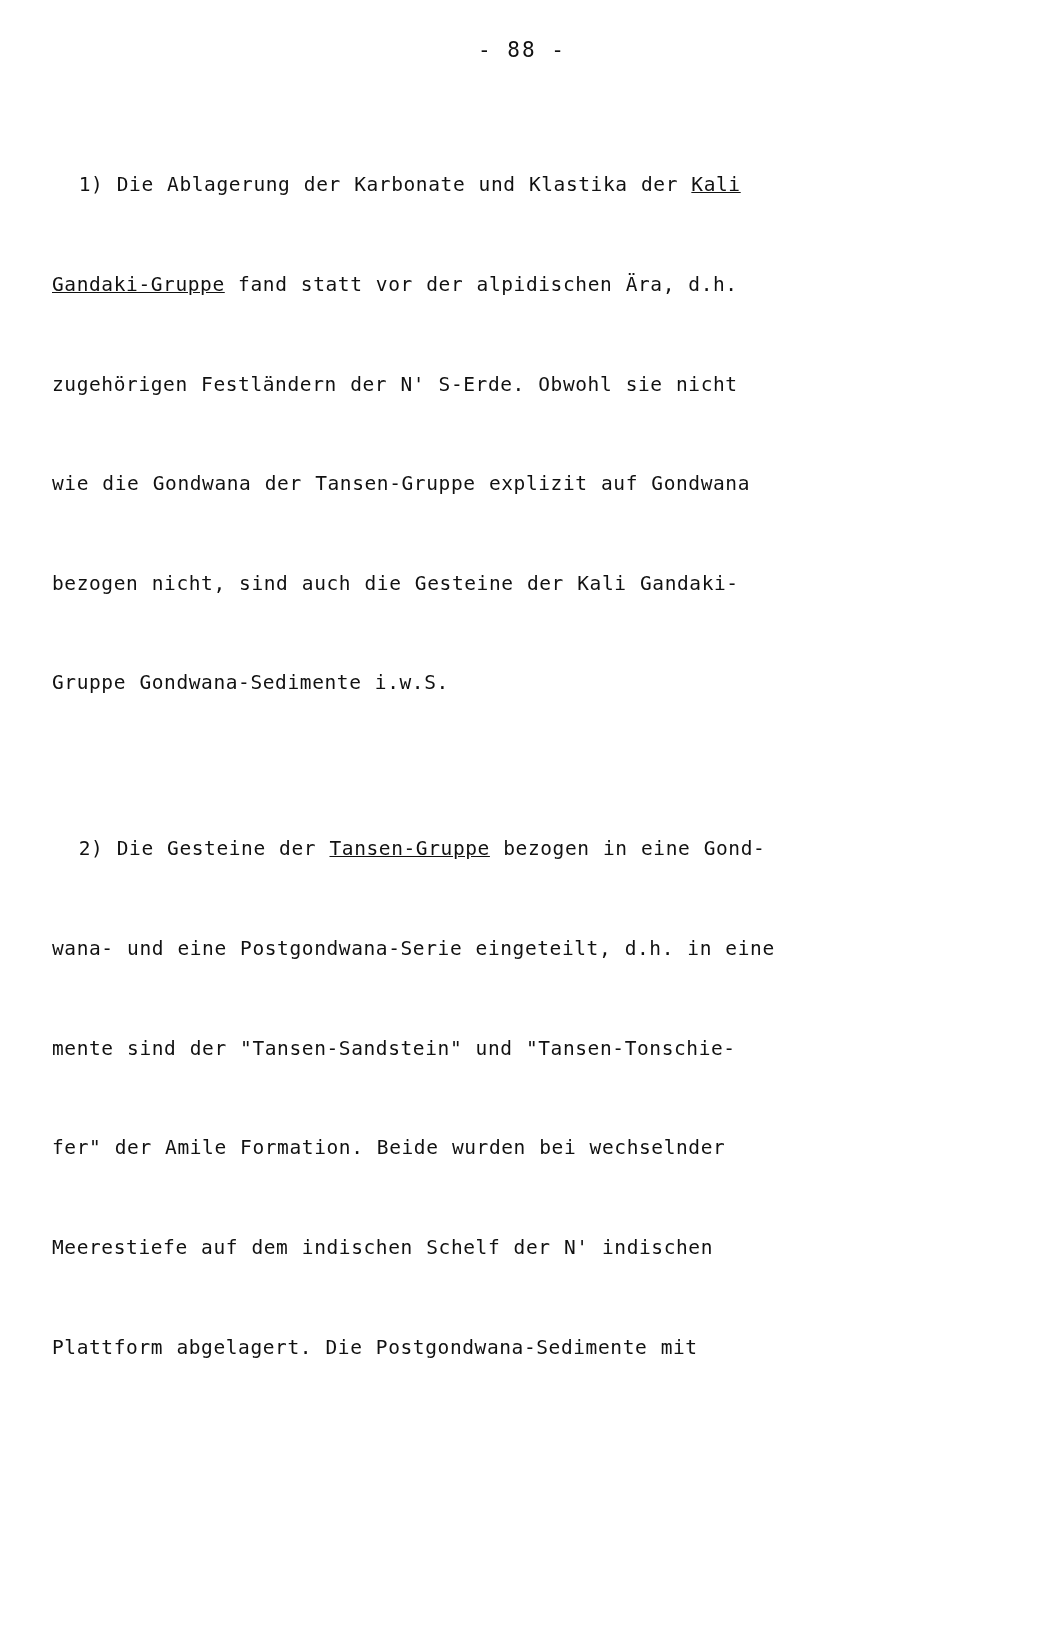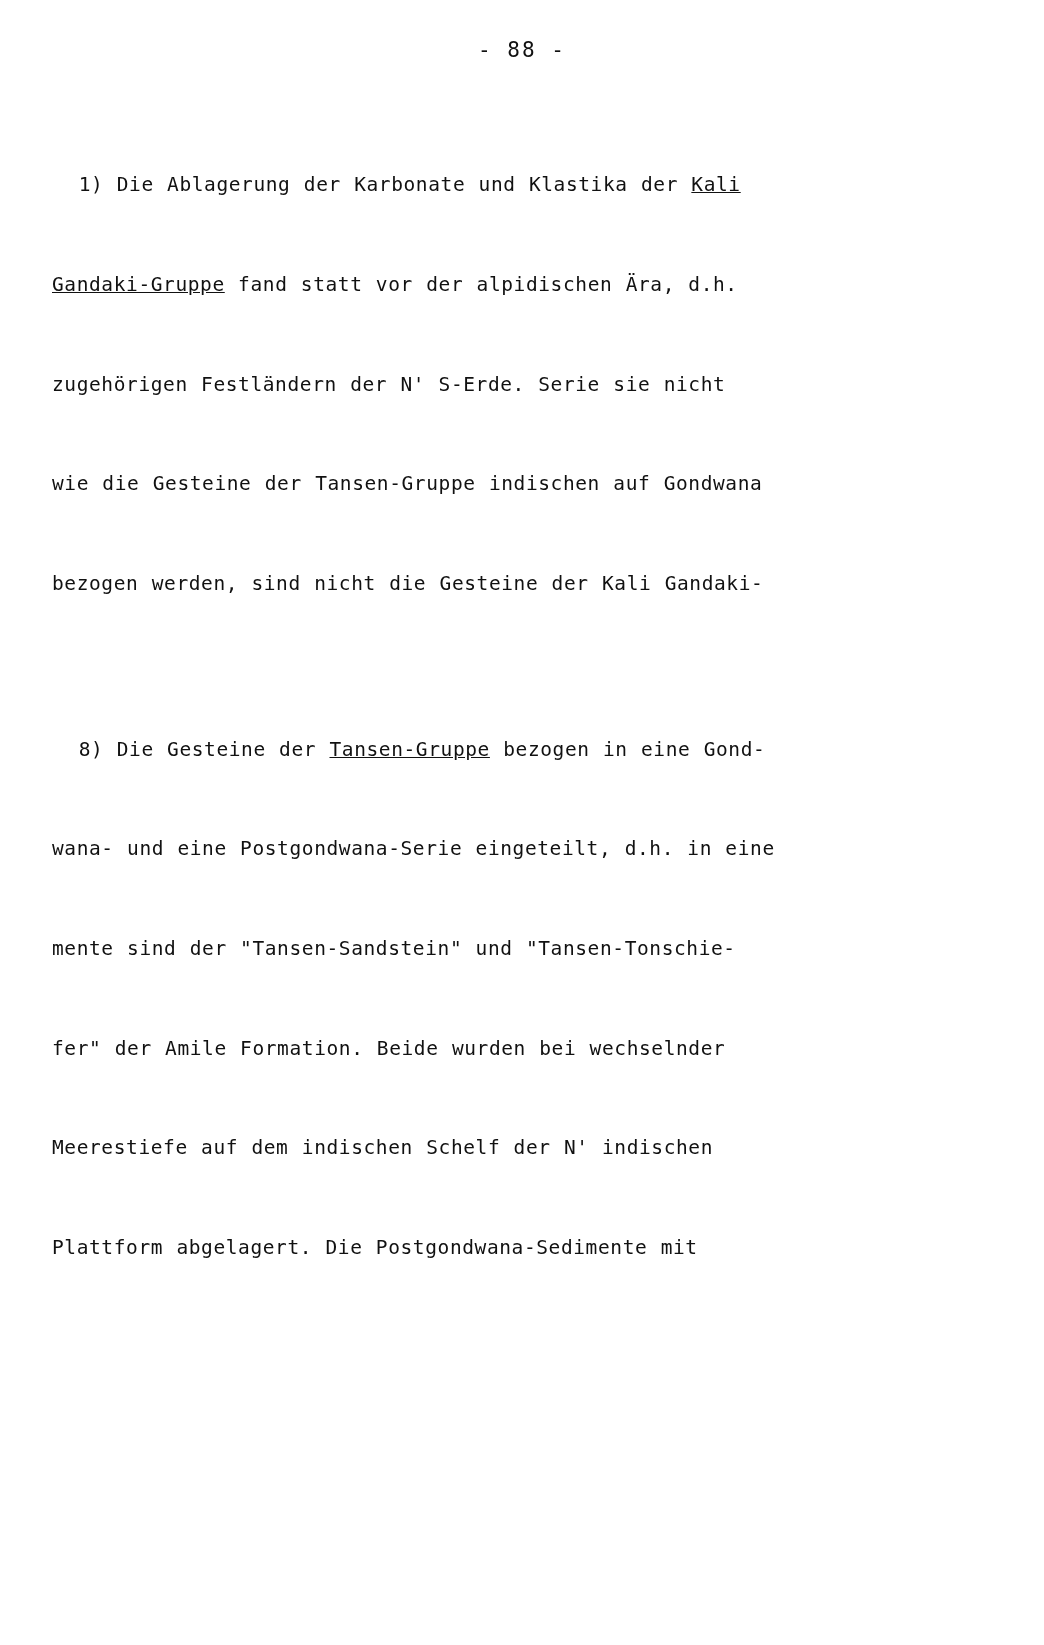--- a/index.html
+++ b/index.html
@@ -56,27 +56,28 @@
 
 <div class="page">
 
   <div class="page-number">- 88 -</div>
 
   <div class="body-text">
 
     <div class="para">
       <span class="line"><span>  1) Die Ablagerung der Karbonate und Klastika der </span><u class="ul">Kali</u></span>
       <span class="line"><u class="ul">Gandaki-Gruppe</u><span> fand statt vor der alpidischen Ära, d.h.</span></span>
-      <span class="line">zugehörigen Festländern der N' S-Erde. Serie sie nicht</span>
-      <span class="line">wie die Gesteine der Tansen-Gruppe indischen auf Gondwana</span>
-      <span class="line">bezogen werden, sind nicht die Gesteine der Kali Gandaki-</span>
+      <span class="line">zugehörigen Festländern der N' S-Erde. Obwohl sie nicht</span>
+      <span class="line">wie die Gondwana der Tansen-Gruppe explizit auf Gondwana</span>
+      <span class="line">bezogen nicht, sind auch die Gesteine der Kali Gandaki-</span>
+      <span class="line">Gruppe Gondwana-Sedimente i.w.S.</span>
     </div>
 
     <div class="para">
-      <span class="line"><span>  8) Die Gesteine der </span><u class="ul">Tansen-Gruppe</u><span> bezogen in eine Gond-</span></span>
+      <span class="line"><span>  2) Die Gesteine der </span><u class="ul">Tansen-Gruppe</u><span> bezogen in eine Gond-</span></span>
       <span class="line">wana- und eine Postgondwana-Serie eingeteilt, d.h. in eine</span>
       <span class="line">mente sind der "Tansen-Sandstein" und "Tansen-Tonschie-</span>
       <span class="line">fer" der Amile Formation. Beide wurden bei wechselnder</span>
       <span class="line">Meerestiefe auf dem indischen Schelf der N' indischen</span>
       <span class="line">Plattform abgelagert. Die Postgondwana-Sedimente mit</span>
       
       
       
       
     </div>

